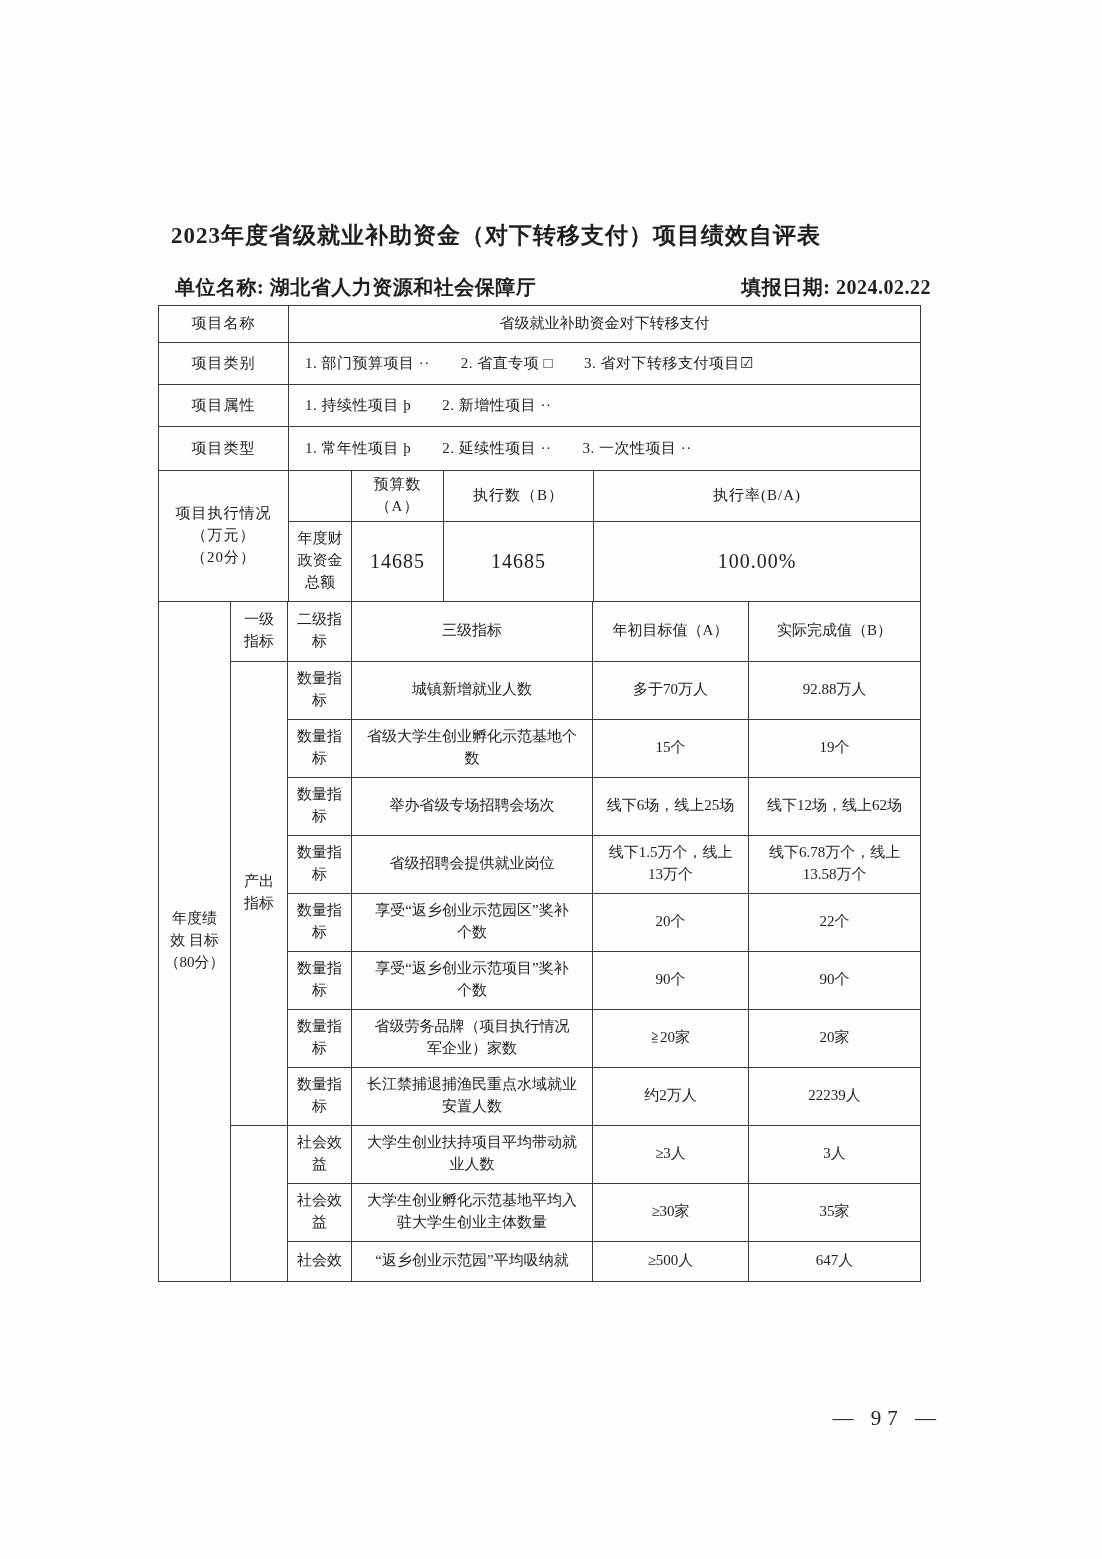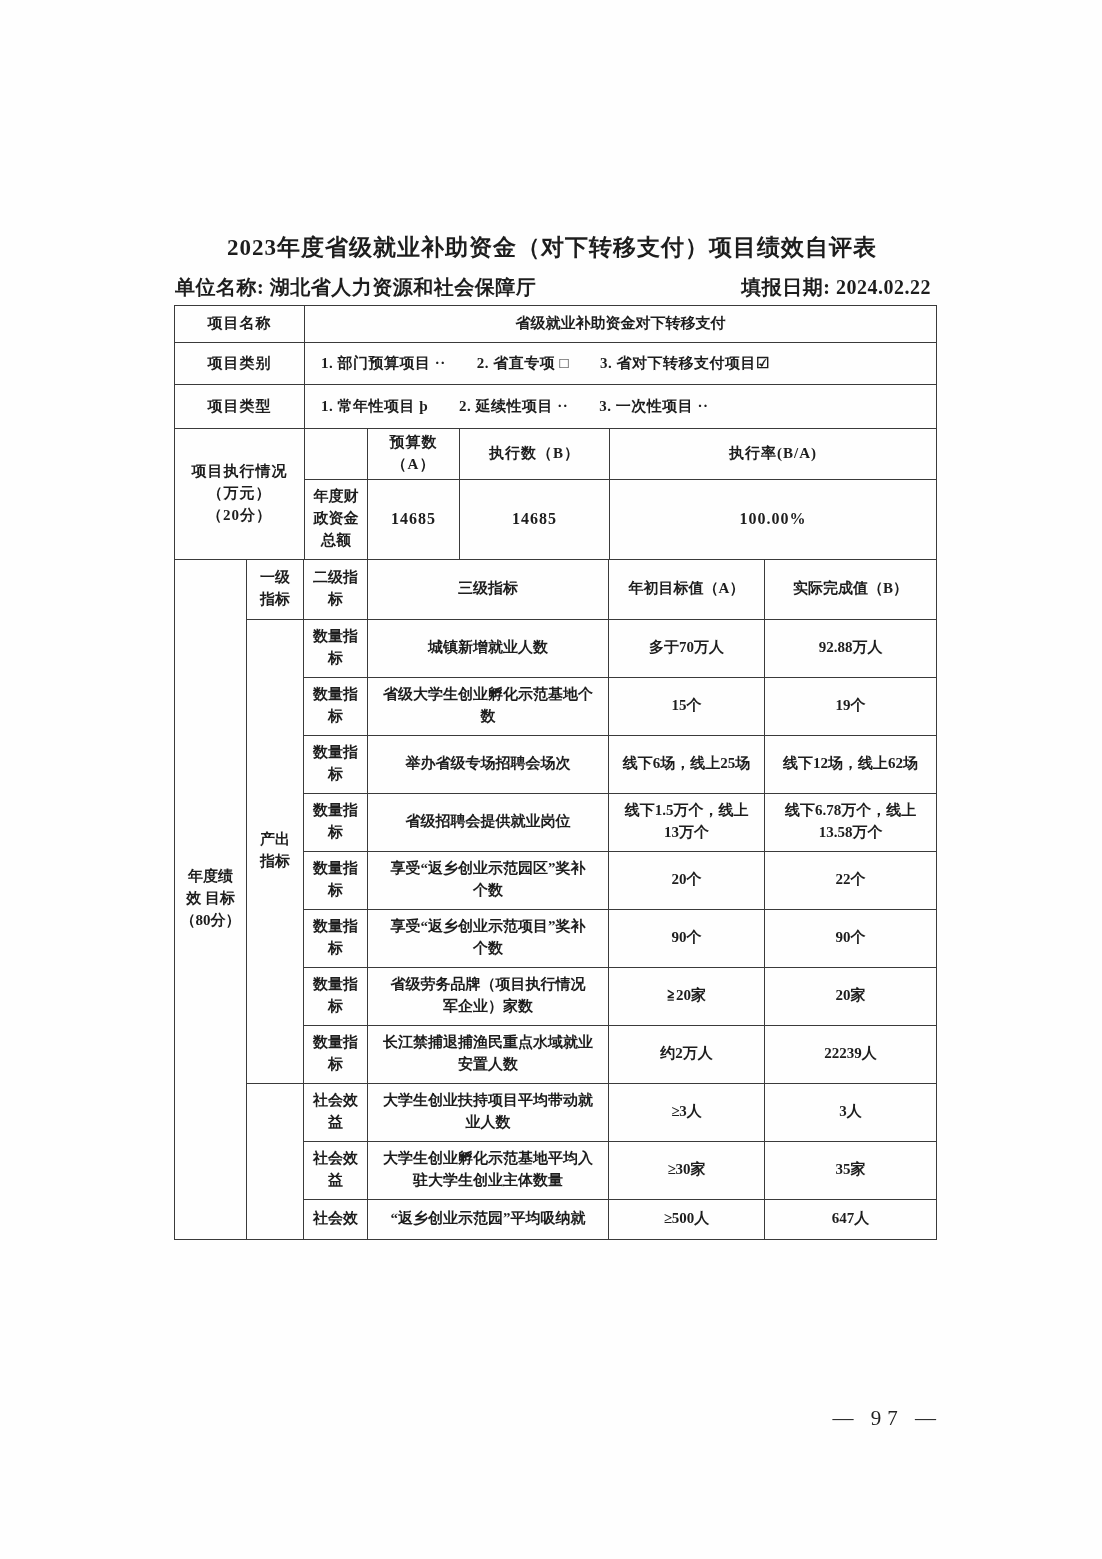--- a/index.html
+++ b/index.html
@@ -9,64 +9,62 @@
     width: 1102px;
     height: 1559px;
     background: #fefefe;
     font-family: "Liberation Serif", "DejaVu Serif", serif;
     color: #1d1d1d;
     overflow: hidden;
   }
   .doc-title {
     position: absolute;
     left: 171px;
-    top: 232px;
+    top: 220px;
     width: 762px;
-    text-align: center;
     font-size: 23px;
     font-weight: bold;
     letter-spacing: 1px;
   }
   .meta-line {
     position: absolute;
     left: 175px;
     top: 274px;
     width: 756px;
     display: flex;
     justify-content: space-between;
     font-size: 20px;
     font-weight: bold;
     letter-spacing: 0.5px;
   }
   .tables {
     position: absolute;
-    left: 174px;
+    left: 158px;
     top: 305px;
     width: 762px;
-    font-weight: bold;
   }
   table {
     border-collapse: collapse;
     table-layout: fixed;
     width: 762px;
   }
   table + table { margin-top: -1px; }
   td {
     border: 1px solid #3a3a3a;
     font-size: 15px;
     text-align: center;
     vertical-align: middle;
     padding: 3px 5px;
     white-space: pre-line;
     line-height: 1.45;
     overflow: hidden;
   }
   td.lbl { letter-spacing: 1px; }
   td.left-opt { text-align: left; padding-left: 16px; letter-spacing: 0.5px; }
-  td.num { font-size: 16px; letter-spacing: 1px; }
+  td.num { font-size: 20px; letter-spacing: 1px; }
   tr.h36 { height: 37px; }
   tr.h60 { height: 61px; }
   tr.h42 { height: 42px; }
   tr.h43 { height: 44px; }
   tr.h37 { height: 37px; }
   tr.h80 { height: 80px; }
   tr.hHead { height: 60px; }
   tr.hRow { height: 58px; }
   tr.hCut { height: 40px; }
   .page-number {
@@ -100,20 +98,24 @@
           <col style="width:327px">
         </colgroup>
       <tbody>
           <tr class="h36">
         <td class="lbl">项目名称</td>
         <td colspan="3">省级就业补助资金对下转移支付</td>
       </tr>
       <tr class="h42">
         <td class="lbl">项目类别</td>
         <td colspan="3" class="left-opt">1. 部门预算项目 ··　　2. 省直专项 □　　3. 省对下转移支付项目☑</td>
+      </tr>
+      <tr class="h42">
+        <td class="lbl">项目属性</td>
+        <td colspan="3" class="left-opt">1. 持续性项目 þ　　2. 新增性项目 ··</td>
       </tr>
       <tr class="h43">
         <td class="lbl">项目类型</td>
         <td colspan="3" class="left-opt">1. 常年性项目 þ　　2. 延续性项目 ··　　3. 一次性项目 ··</td>
       </tr>
     </tbody>
       </table>
 
     <table>
       <colgroup>

